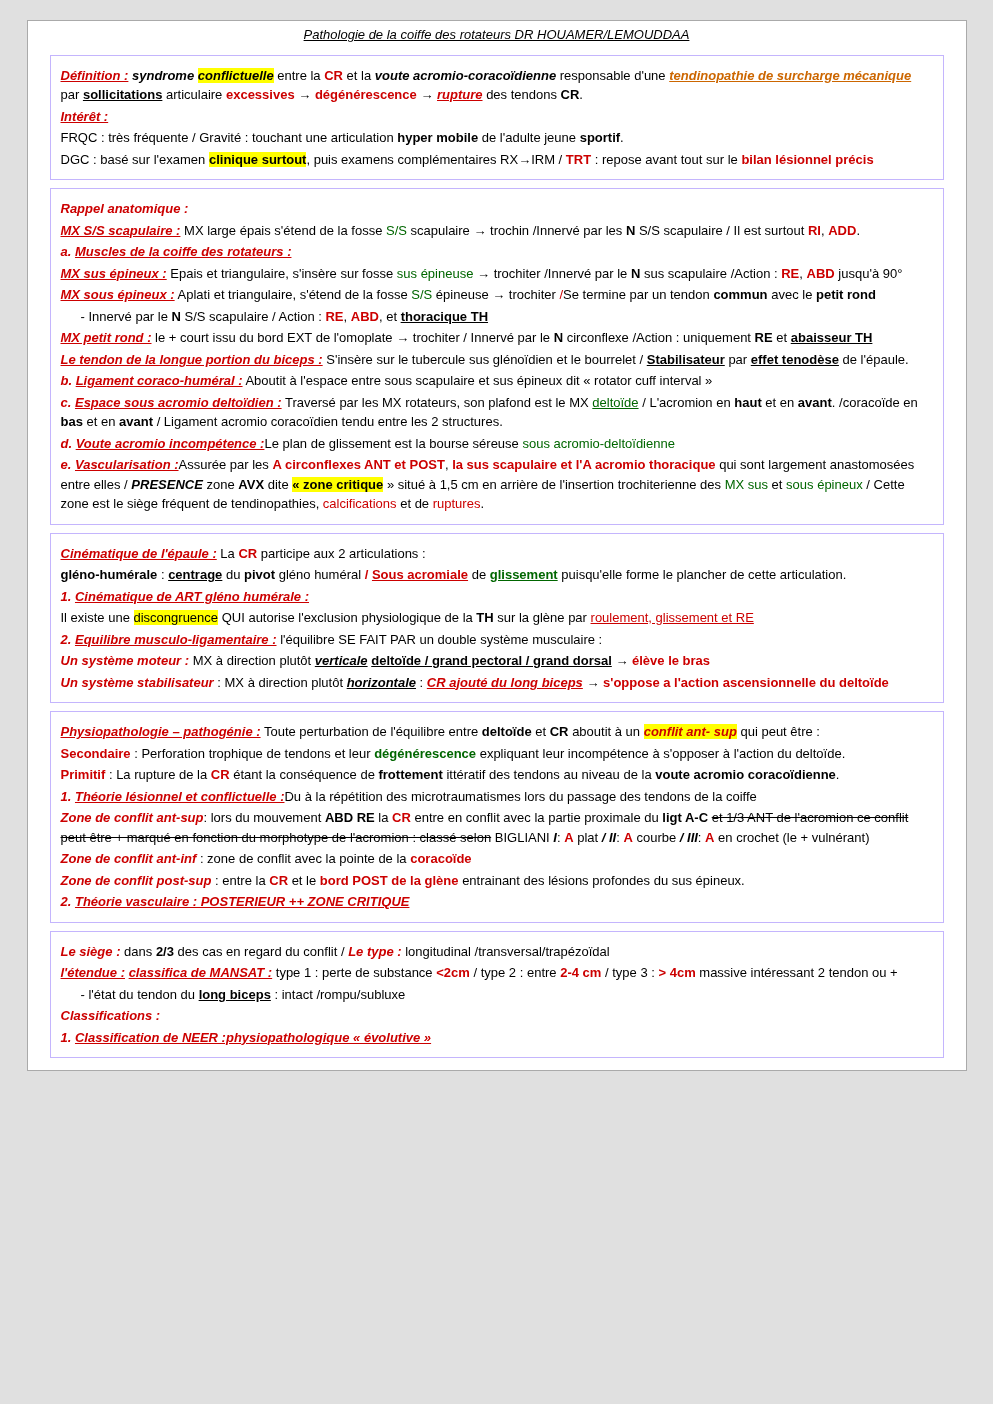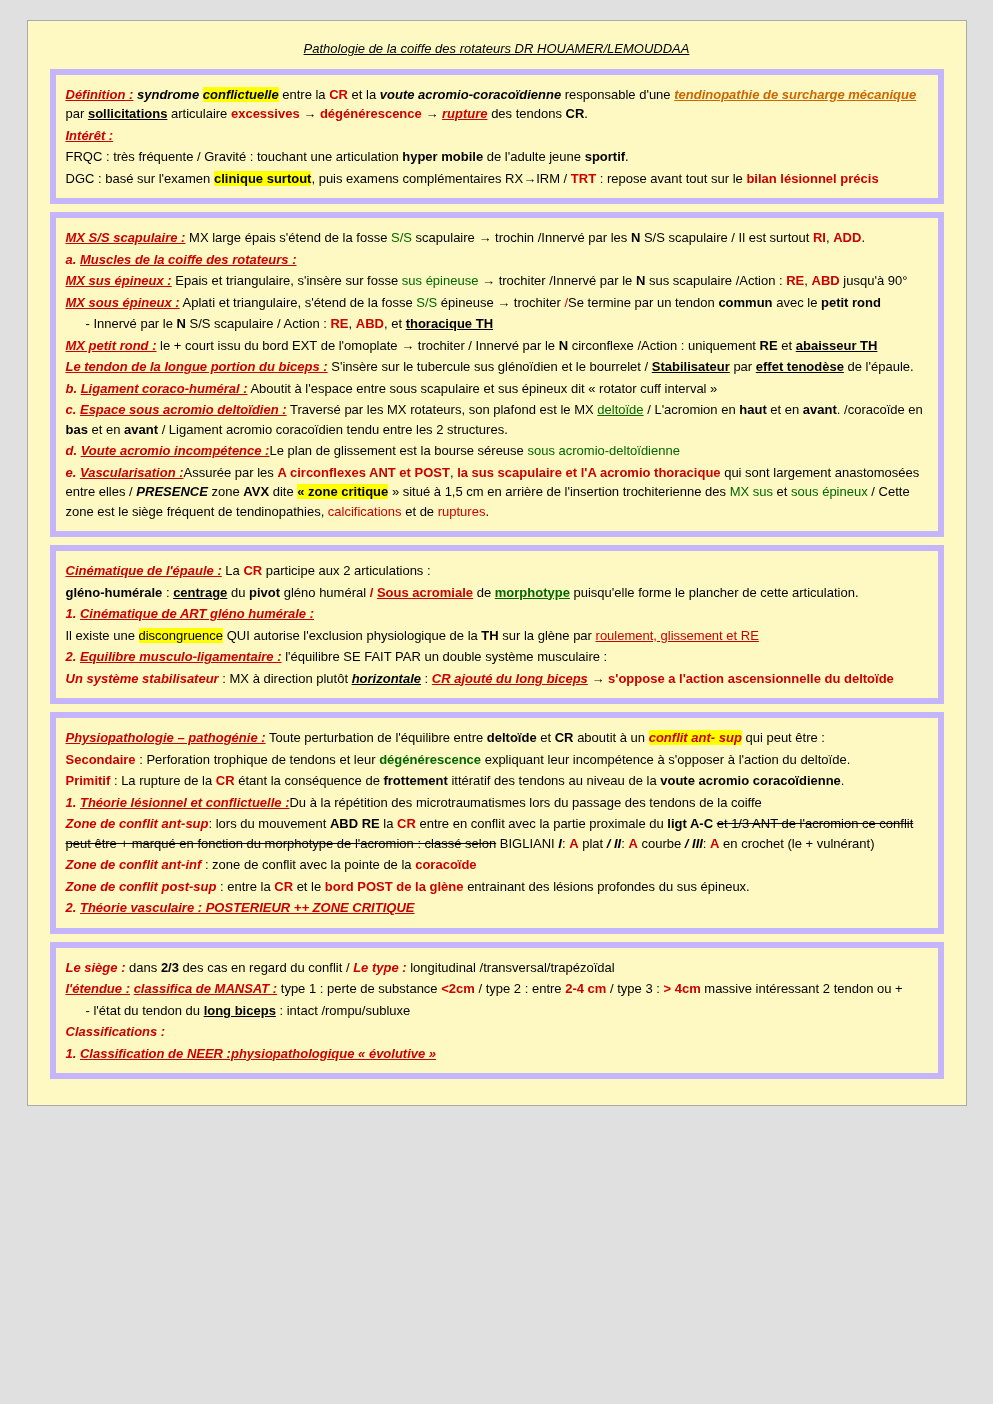--- a/index.html
+++ b/index.html
@@ -5,36 +5,36 @@
     * { box-sizing: border-box; margin: 0; padding: 0; }
     body {
       background: #e0e0e0;
       font-family: Arial, sans-serif;
       font-size: 13px;
       display: flex;
       justify-content: center;
       padding: 20px;
     }
     .page {
-      background: #fef9c3;
+      background: #ffffff;
       width: 940px;
-      padding: 18px 22px;
+      padding: 4px 22px;
       border: 1px solid #aaa;
       line-height: 1.5;
     }
     .page-title {
       text-align: center;
       font-style: italic;
       text-decoration: underline;
       font-size: 13px;
       margin-bottom: 10px;
       color: #000;
     }
     .section {
-      border: 6px solid #c4b5fd;
+      border: 1px solid #c4b5fd;
       padding: 8px 10px;
       margin-bottom: 8px;
     }
     p { margin: 2px 0; }
     .bold { font-weight: bold; }
     .italic { font-style: italic; }
     .underline { text-decoration: underline; }
     .ul-bold-italic { font-weight: bold; font-style: italic; text-decoration: underline; }
     .red { color: #cc0000; }
     .orange { color: #cc6600; }
@@ -51,39 +51,41 @@
   <div class="page-title">Pathologie de la coiffe des rotateurs   DR HOUAMER/LEMOUDDAA</div>
 
   <div class="section">
     <p><span class="ul-bold-italic red">Définition :</span> <span class="bold italic">syndrome <span class="highlight-yellow bold italic">conflictuelle</span></span> entre la <span class="bold red">CR</span> et la <span class="bold italic">voute acromio-coracoïdienne</span> responsable d'une <span class="bold italic orange underline">tendinopathie de surcharge mécanique</span> par <span class="bold underline">sollicitations</span> articulaire <span class="bold red">excessives</span> → <span class="bold red">dégénérescence</span> → <span class="bold italic red underline">rupture</span> des tendons <span class="bold">CR</span>.</p>
     <p><span class="ul-bold-italic red">Intérêt :</span></p>
     <p>FRQC : très fréquente / Gravité : touchant une articulation <span class="bold">hyper mobile</span> de l'adulte jeune <span class="bold">sportif</span>.</p>
     <p>DGC : basé sur l'examen <span class="bold highlight-yellow">clinique surtout</span>, puis examens complémentaires RX→IRM / <span class="red bold">TRT</span> : repose avant tout sur le <span class="bold red">bilan lésionnel précis</span></p>
   </div>
 
   <div class="section">
+    <p><span class="bold italic red">Rappel anatomique :</span></p>
     <p><span class="ul-bold-italic red">MX S/S scapulaire :</span> MX large épais s'étend de la fosse <span class="green">S/S</span> scapulaire → trochin /Innervé par les <span class="bold">N</span> S/S scapulaire / Il est surtout <span class="bold red">RI</span>, <span class="bold red">ADD</span>.</p>
     <p><span class="bold italic red">a. <span class="underline">Muscles de la coiffe des rotateurs :</span></span></p>
     <p><span class="ul-bold-italic red">MX sus épineux :</span> Epais et triangulaire, s'insère sur fosse <span class="green">sus épineuse</span> → trochiter /Innervé par le <span class="bold">N</span> sus scapulaire /Action : <span class="bold red">RE</span>, <span class="bold red">ABD</span> jusqu'à 90°</p>
     <p><span class="ul-bold-italic red">MX sous épineux :</span> Aplati et triangulaire, s'étend de la fosse <span class="green">S/S</span> épineuse → trochiter <span class="red">/</span>Se termine par un tendon <span class="bold">commun</span> avec le <span class="bold">petit rond</span></p>
     <p class="indent">- Innervé par le <span class="bold">N</span> S/S scapulaire / Action : <span class="bold red">RE</span>, <span class="bold red">ABD</span>, et <span class="bold underline">thoracique TH</span></p>
     <p><span class="ul-bold-italic red">MX petit rond :</span> le + court issu du bord EXT de l'omoplate → trochiter / Innervé par le <span class="bold">N</span> circonflexe /Action : uniquement <span class="bold">RE</span> et <span class="bold underline">abaisseur TH</span></p>
     <p><span class="ul-bold-italic red">Le tendon de la longue portion du biceps :</span> S'insère sur le tubercule sus glénoïdien et le bourrelet / <span class="bold underline">Stabilisateur</span> par <span class="bold underline">effet tenodèse</span> de l'épaule.</p>
     <p><span class="bold italic red">b. <span class="underline">Ligament coraco-huméral :</span></span> Aboutit à l'espace entre sous scapulaire et sus épineux dit « rotator cuff interval »</p>
     <p><span class="bold italic red">c. <span class="underline">Espace sous acromio deltoïdien :</span></span> Traversé par les MX rotateurs, son plafond est le MX <span class="underline green">deltoïde</span> / L'acromion en <span class="bold">haut</span> et en <span class="bold">avant</span>. /coracoïde en <span class="bold">bas</span> et en <span class="bold">avant</span> / Ligament acromio coracoïdien tendu entre les 2 structures.</p>
     <p><span class="bold italic red">d. <span class="underline">Voute acromio incompétence :</span></span>Le plan de glissement est la bourse séreuse <span class="green">sous acromio-deltoïdienne</span></p>
     <p><span class="bold italic red">e. <span class="underline">Vascularisation :</span></span>Assurée par les <span class="bold red">A circonflexes ANT et POST</span>, <span class="bold red">la sus scapulaire et l'A acromio thoracique</span> qui sont largement anastomosées entre elles / <span class="bold italic">PRESENCE</span> zone <span class="bold">AVX</span> dite <span class="bold highlight-yellow">« zone critique</span> » situé à 1,5 cm en arrière de l'insertion trochiterienne des <span class="green">MX sus</span> et <span class="green">sous épineux</span> / Cette zone est le siège fréquent de tendinopathies, <span class="red">calcifications</span> et de <span class="red">ruptures</span>.</p>
   </div>
 
   <div class="section">
     <p><span class="ul-bold-italic red">Cinématique de l'épaule :</span> La <span class="bold red">CR</span> participe aux 2 articulations :</p>
-    <p><span class="bold">gléno-humérale</span> : <span class="bold underline">centrage</span> du <span class="bold">pivot</span> gléno huméral <span class="bold red">/ <span class="bold underline red">Sous acromiale</span></span> de <span class="bold underline green">morphotype</span> puisqu'elle forme le plancher de cette articulation.</p>
+    <p><span class="bold">gléno-humérale</span> : <span class="bold underline">centrage</span> du <span class="bold">pivot</span> gléno huméral <span class="bold red">/ <span class="bold underline red">Sous acromiale</span></span> de <span class="bold underline green">glissement</span> puisqu'elle forme le plancher de cette articulation.</p>
     <p><span class="bold italic red">1. <span class="underline">Cinématique de ART gléno humérale :</span></span></p>
     <p>Il existe une <span class="highlight-yellow">discongruence</span> QUI autorise l'exclusion physiologique de la <span class="bold">TH</span> sur la glène par <span class="underline red">roulement, glissement et RE</span></p>
     <p><span class="bold italic red">2. <span class="underline">Equilibre musculo-ligamentaire :</span></span> l'équilibre SE FAIT PAR un double système musculaire :</p>
+    <p><span class="bold italic red">Un système moteur :</span> MX à direction plutôt <span class="bold italic underline">verticale</span> <span class="bold underline">deltoïde / grand pectoral / grand dorsal</span> → <span class="bold red">élève le bras</span></p>
     <p><span class="bold italic red">Un système stabilisateur</span> : MX à direction plutôt <span class="bold italic underline">horizontale</span> : <span class="bold italic underline red">CR ajouté du long biceps</span> → <span class="bold red">s'oppose a l'action ascensionnelle du deltoïde</span></p>
   </div>
 
   <div class="section">
     <p><span class="ul-bold-italic red">Physiopathologie – pathogénie :</span> Toute perturbation de l'équilibre entre <span class="bold">deltoïde</span> et <span class="bold">CR</span> aboutit à un <span class="bold italic highlight-yellow red">conflit ant- sup</span> qui peut être :</p>
     <p><span class="bold red">Secondaire</span> : Perforation trophique de tendons et leur <span class="bold green">dégénérescence</span> expliquant leur incompétence à s'opposer à l'action du deltoïde.</p>
     <p><span class="bold red">Primitif</span> : La rupture de la <span class="bold red">CR</span> étant la conséquence de <span class="bold">frottement</span> ittératif des tendons au niveau de la <span class="bold">voute acromio coracoïdienne</span>.</p>
     <p><span class="bold italic red">1. <span class="underline">Théorie lésionnel et conflictuelle :</span></span>Du à la répétition des microtraumatismes lors du passage des tendons de la coiffe</p>
     <p><span class="bold italic red">Zone de conflit ant-sup</span>: lors du mouvement <span class="bold">ABD RE</span> la <span class="bold red">CR</span> entre en conflit avec la partie proximale du <span class="bold">ligt A-C</span> <span class="strike">et 1/3 ANT de l'acromion ce conflit peut être + marqué en fonction du morphotype de l'acromion : classé selon</span> BIGLIANI <span class="bold italic">I</span>: <span class="bold red">A</span> plat <span class="bold italic">/ II</span>: <span class="bold red">A</span> courbe <span class="bold italic">/ III</span>: <span class="bold red">A</span> en crochet (le + vulnérant)</p>
     <p><span class="bold italic red">Zone de conflit ant-inf</span> : zone de conflit avec la pointe de la <span class="bold red">coracoïde</span></p>

